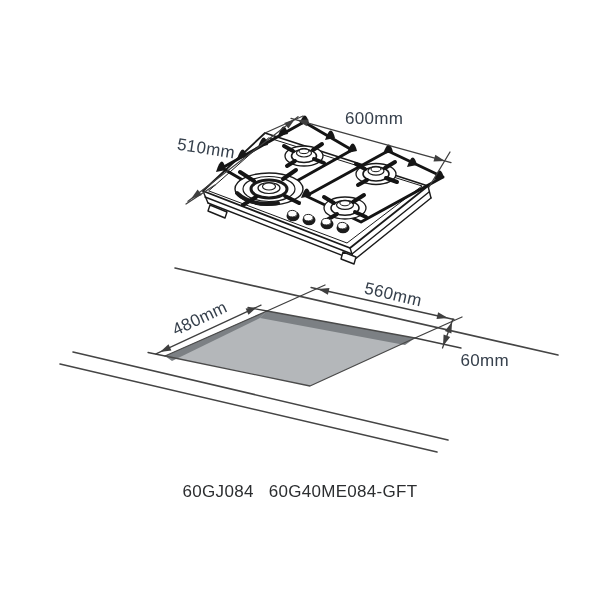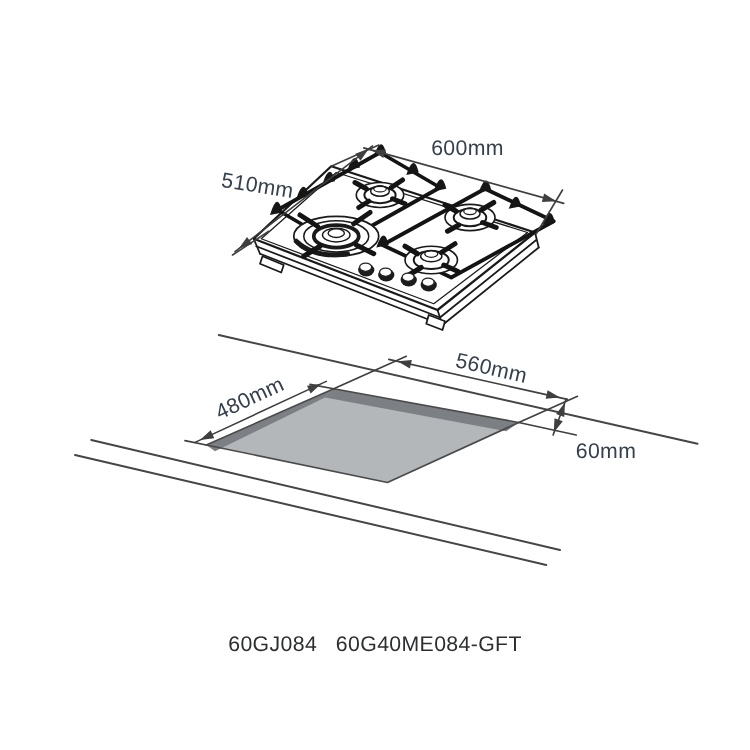--- a/index.html
+++ b/index.html
@@ -8,21 +8,21 @@
     font-family:"Liberation Sans", sans-serif;overflow:hidden;
   }
   #stage{position:absolute;left:0;top:0;width:600px;height:424px;}
   svg{position:absolute;left:0;top:0;}
   .dim-label{
     position:absolute;color:#36404c;font-size:17px;font-weight:400;
     text-align:center;white-space:nowrap;letter-spacing:0.3px;
   }
   .model-line{
     position:absolute;left:0;top:482px;width:600px;text-align:center;
-    color:#2c2e30;font-size:17px;letter-spacing:0.3px;margin-top:24px;
+    color:#2c2e30;font-size:17px;letter-spacing:0.3px;
   }
   .model-line span{display:inline-block;}
   .model-line .gap{width:15px;}
 </style>
 </head>
 <body>
 
 <div id="stage">
 
 <svg width="600" height="600" viewBox="0 0 600 600">

